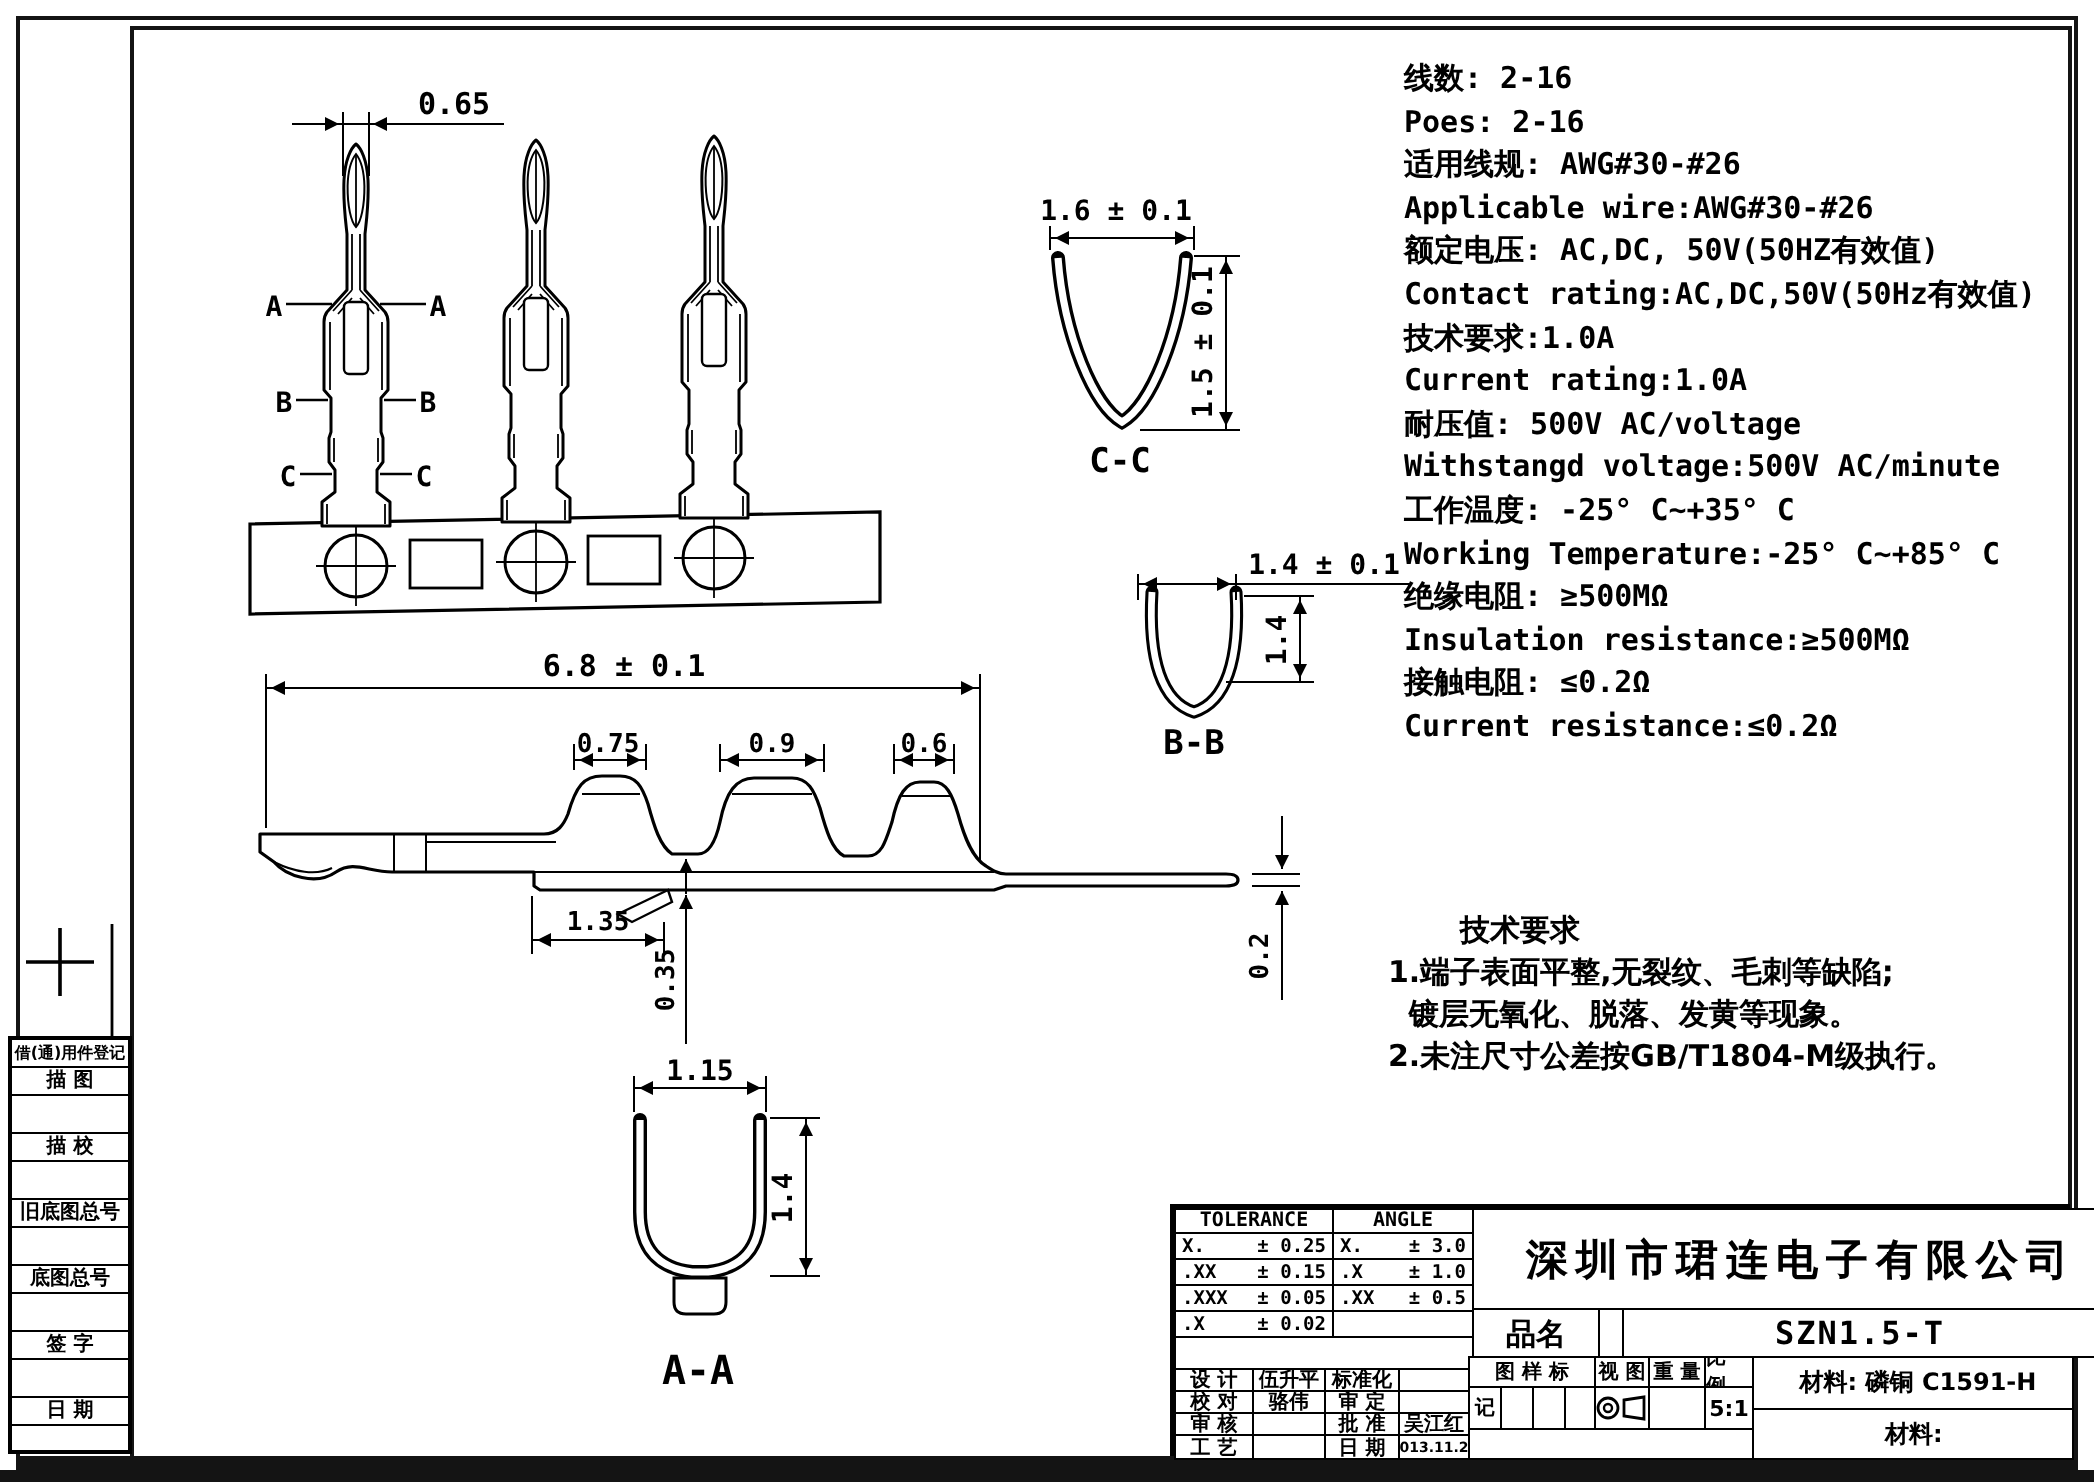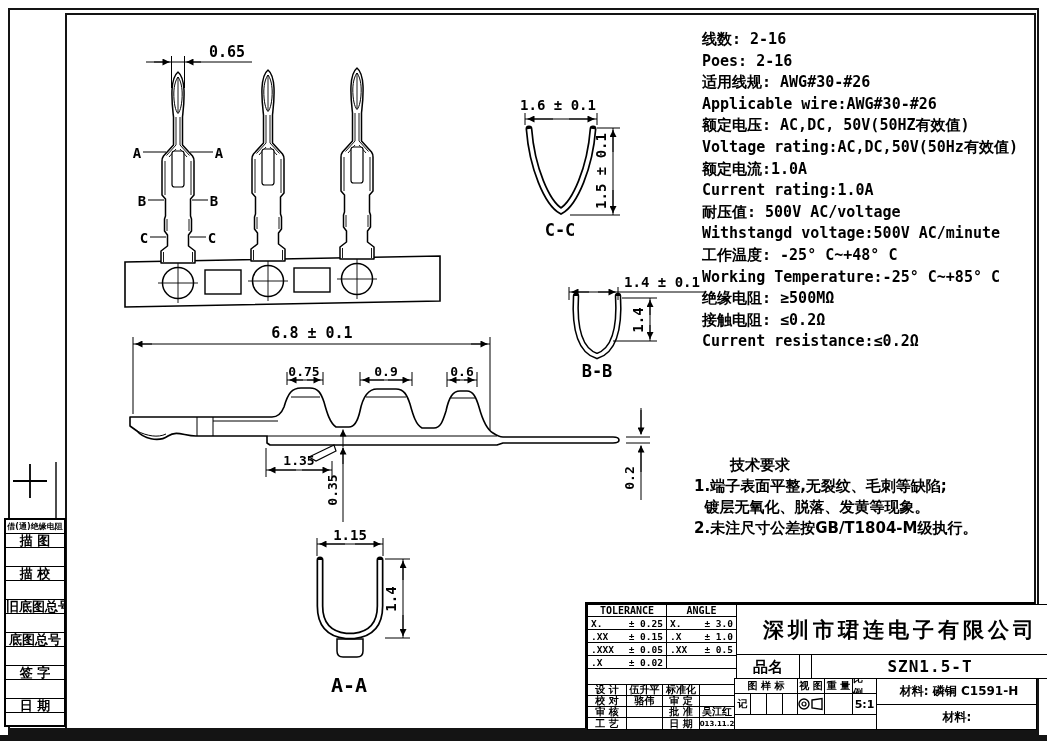--- a/index.html
+++ b/index.html
@@ -7,21 +7,21 @@
        font-family:"DejaVu Sans","Liberation Sans",sans-serif;color:#000;overflow:hidden;}
   .abs{position:absolute;}
   .outer-border{left:8px;top:8px;width:1031px;height:728px;border:2px solid #141414;
                 border-bottom:8px solid #141414;box-sizing:border-box;}
   .bottom-band{left:0;top:735px;width:1047px;height:6px;background:#141414;}
   .inner-frame{left:65px;top:13px;width:971px;height:717px;border:2px solid #141414;box-sizing:border-box;}
   svg text{font-family:"DejaVu Sans Mono","DejaVu Sans",monospace;font-weight:bold;fill:#000;}
 
   
   .side-table{left:4px;top:518px;width:62px;border:2px solid #000;box-sizing:border-box;background:#fff;}
-  .side-row{border-bottom:1.5px solid #000;font-size:13px;font-weight:bold;text-align:center;
+  .side-row{border-bottom:1.5px solid #000;font-size:10px;font-weight:bold;text-align:center;
             line-height:13px;height:13px;overflow:hidden;white-space:nowrap;}
   .side-row.hdr{font-size:8px;}
   .side-blank{border-bottom:1.5px solid #000;height:18px;}
   .side-blank.last{height:12px;border-bottom:none;}
 
   
   .specs{left:702px;top:29px;width:335px;font-size:15px;font-weight:bold;
          font-family:"DejaVu Sans Mono","DejaVu Sans",monospace;}
   .specs div{line-height:21.6px;white-space:pre;}
   .tech{left:694px;top:455px;width:330px;font-size:15px;font-weight:bold;
@@ -199,39 +199,40 @@
   </g>
   <path d="M56,462 V518" stroke="#000" stroke-width="1.4"></path>
 </svg>
 
 <div class="abs specs">
     <div class="spec-line">线数: 2-16</div>
     <div class="spec-line">Poes: 2-16</div>
     <div class="spec-line">适用线规: AWG#30-#26</div>
     <div class="spec-line">Applicable wire:AWG#30-#26</div>
     <div class="spec-line">额定电压: AC,DC, 50V(50HZ有效值)</div>
-    <div class="spec-line">Voltage rating:AC,DC,50V(50Hz有效值)</div>
-    <div class="spec-line">额定电流:1.0A</div>
+    <div class="spec-line">Contact rating:AC,DC,50V(50Hz有效值)</div>
+    <div class="spec-line">技术要求:1.0A</div>
     <div class="spec-line">Current rating:1.0A</div>
     <div class="spec-line">耐压值: 500V AC/voltage</div>
     <div class="spec-line">Withstangd voltage:500V AC/minute</div>
-    <div class="spec-line">工作温度: -25° C~+48° C</div>
+    <div class="spec-line">工作温度: -25° C~+35° C</div>
     <div class="spec-line">Working Temperature:-25° C~+85° C</div>
     <div class="spec-line">绝缘电阻: ≥500MΩ</div>
+    <div class="spec-line">Insulation resistance:≥500MΩ</div>
     <div class="spec-line">接触电阻: ≤0.2Ω</div>
     <div class="spec-line">Current resistance:≤0.2Ω</div>
   </div>
 
 <div class="abs tech">
   <div class="tech-title">技术要求</div>
   <div><div class="tech-line">1.端子表面平整,无裂纹、毛刺等缺陷;</div><div class="tech-line">  镀层无氧化、脱落、发黄等现象。</div><div class="tech-line">2.未注尺寸公差按GB/T1804-M级执行。</div></div>
 </div>
 
 <div class="abs side-table">
-  <div class="side-row hdr">借(通)绝缘电阻</div>
+  <div class="side-row hdr">借(通)用件登记</div>
   <div class="side-row">描  图</div>
   <div class="side-blank"></div>
   <div class="side-row">描  校</div>
   <div class="side-blank"></div>
   <div class="side-row">旧底图总号</div>
   <div class="side-blank"></div>
   <div class="side-row">底图总号</div>
   <div class="side-blank"></div>
   <div class="side-row">签  字</div>
   <div class="side-blank"></div>

